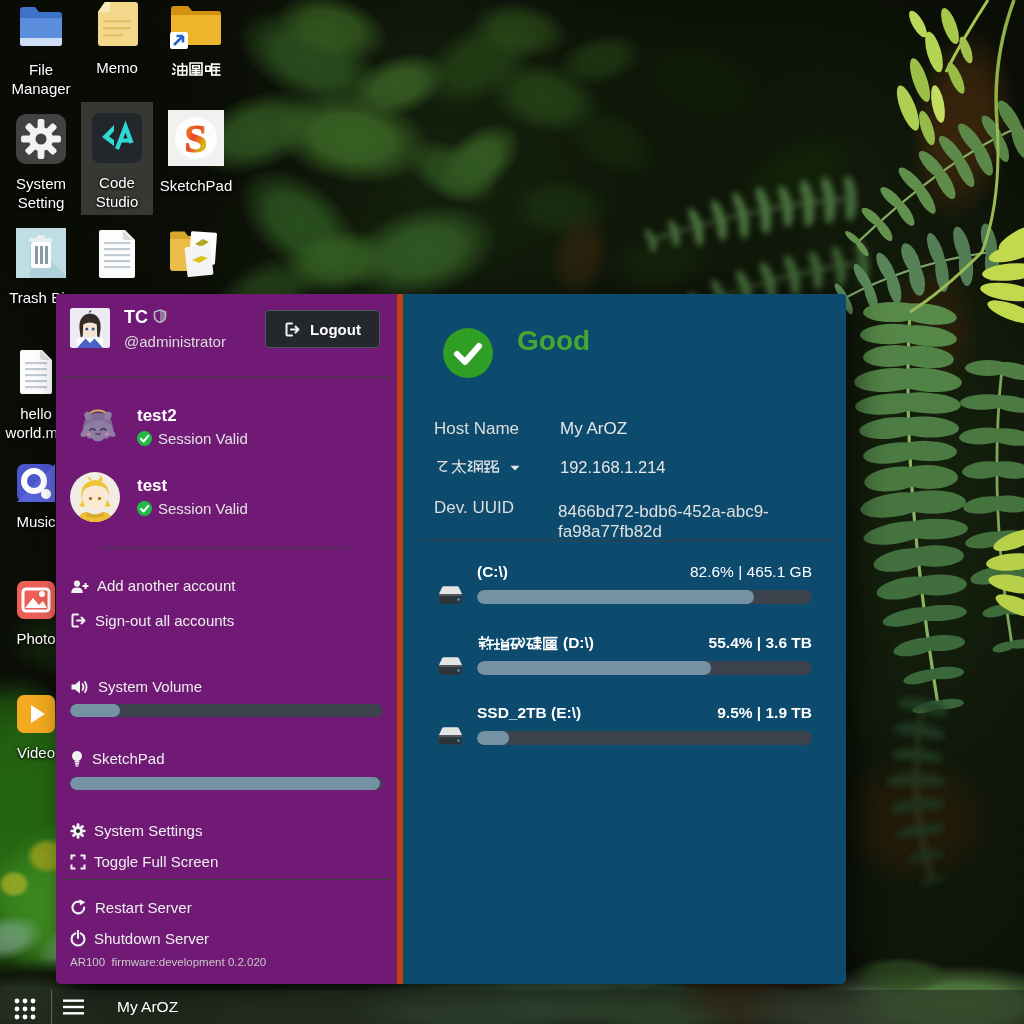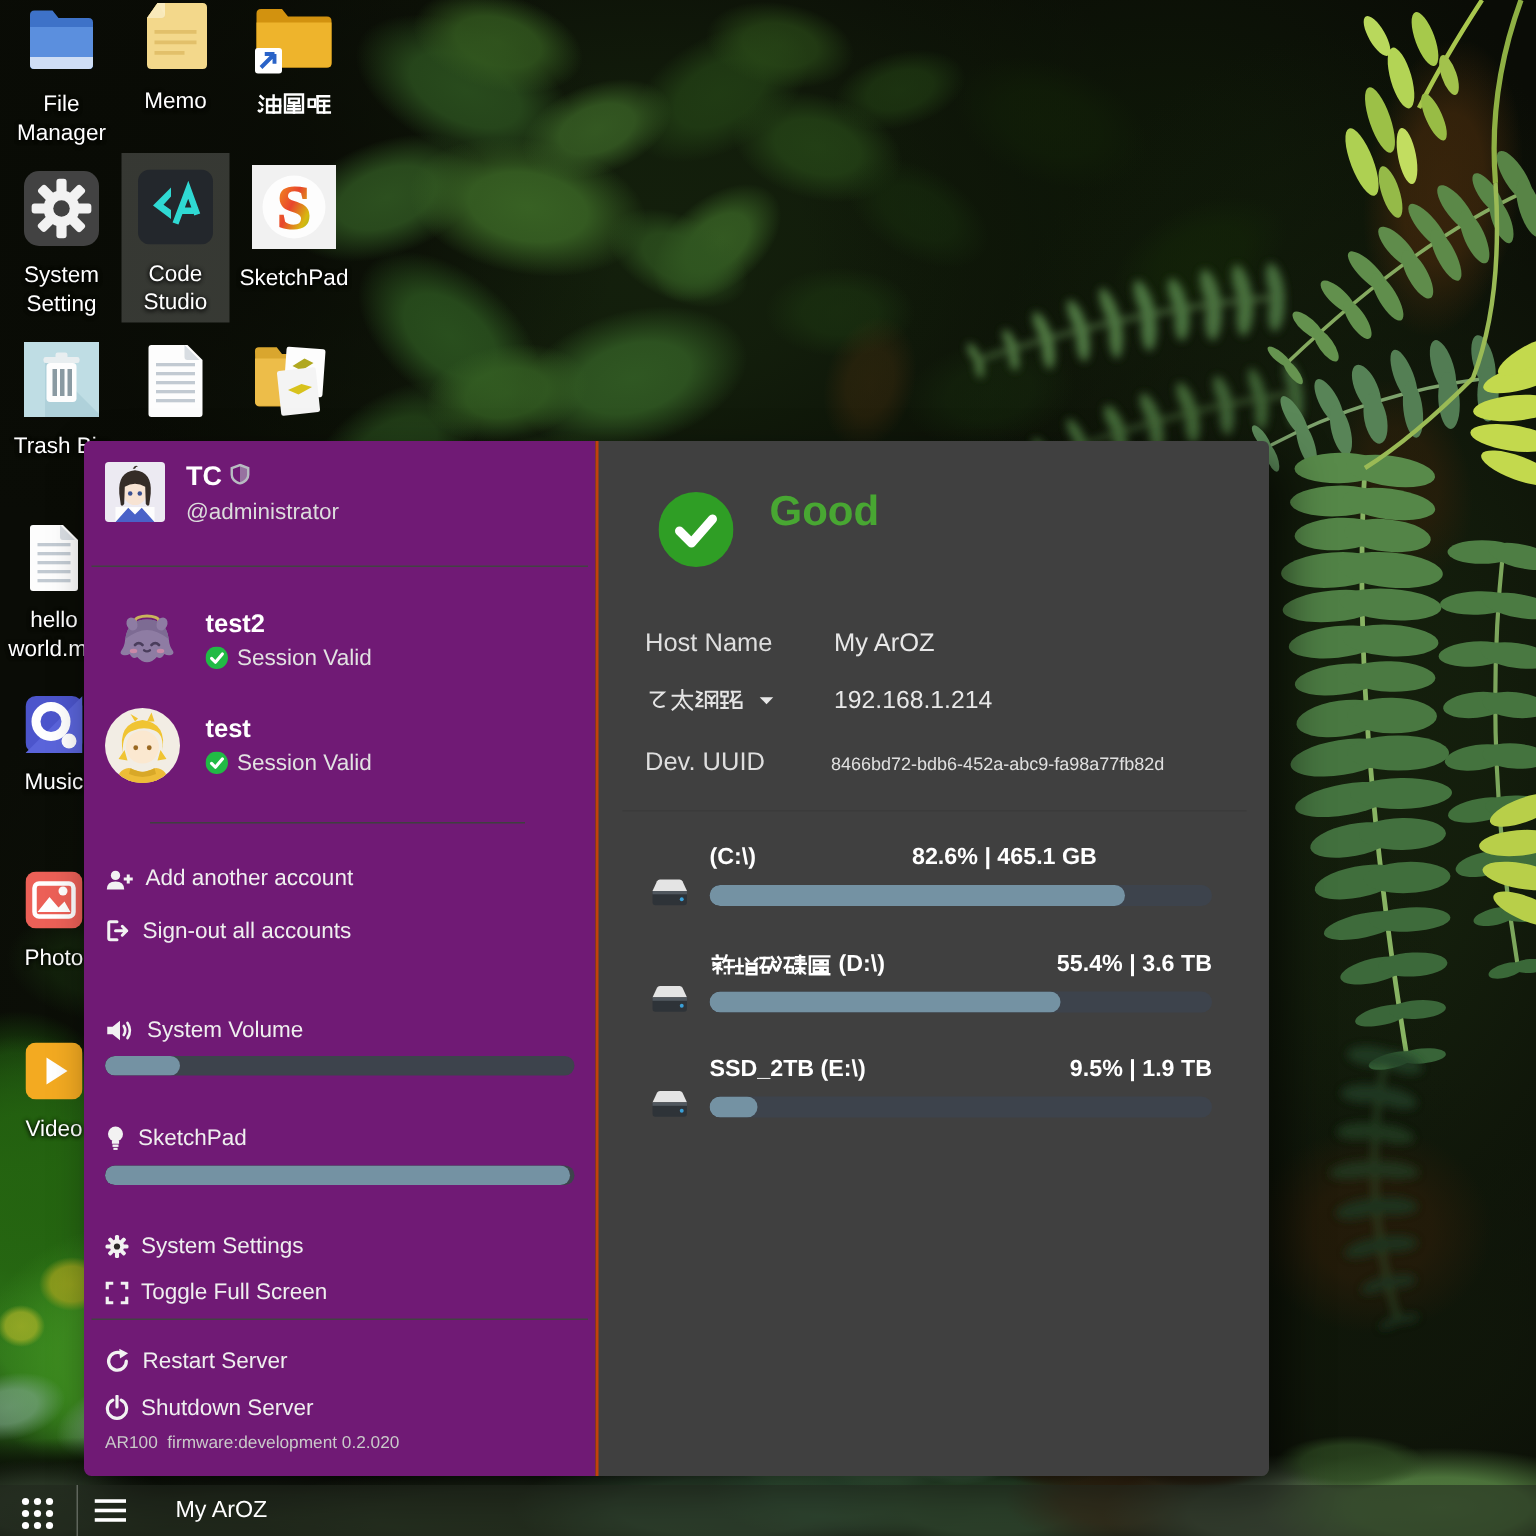--- a/index.html
+++ b/index.html
@@ -2,21 +2,21 @@
 <html><head><meta charset="utf-8"><style>
 *{margin:0;padding:0;box-sizing:border-box}
 html,body{width:1024px;height:1024px;overflow:hidden;background:#0b0d07;font-family:"Liberation Sans",sans-serif;position:relative}
 .bg{position:absolute;inset:0}
 .di{position:absolute;width:78px;text-align:center;color:#fff;z-index:2}
 .di .ic{display:block;margin:0 auto}
 .lab{font-size:15px;line-height:19px;margin-top:10px;text-shadow:0 1px 3px rgba(0,0,0,.95),0 0 3px rgba(0,0,0,.7)}
 .hl{position:absolute;left:81px;top:102px;width:72px;height:113px;background:rgba(190,190,190,.25);z-index:1}
 .panel{position:absolute;left:56px;top:294px;width:790px;height:690px;display:flex;border-radius:4px 4px 5px 5px;overflow:hidden;box-shadow:10px 14px 30px rgba(0,0,0,.6);z-index:5}
 .pl{width:341px;background:#701a75;position:relative}
-.pr{flex:1;background:#404040;border-left:2px solid #c2410c;position:relative}
+.pr{flex:1;background:#0c4a6e;border-left:6px solid #c2410c;position:relative}
 .abs{position:absolute}
 .row{position:absolute;display:flex;align-items:flex-end;color:#efefef;font-size:15px}
 .row .pi{margin-right:8px}
 .sep{position:absolute;height:1px;background:#424242}
 .bar{position:absolute;height:13px;border-radius:7px;background:#3d434c;overflow:hidden}
 .bar>i{display:block;height:100%;border-radius:7px;background:#7492a3}
 .tb{position:absolute;left:0;top:990px;width:1024px;height:34px;background:rgba(32,38,30,.55);z-index:6;color:#fff}
 </style></head><body>
 <div class="bg"><svg width="1024" height="1024" viewBox="0 0 1024 1024">
       <defs>
@@ -792,20 +792,27 @@
           <path d="M20 5.5 Q8.5 6.5 9.5 21 L10.5 28.5 Q11.5 30 12.8 28 L13.2 16.5 Q20 12.5 26.8 16.5 L27.2 28 Q28.5 30 29.5 28.5 L30.5 21 Q31.5 6.5 20 5.5 z" fill="#352c27"></path>
           <circle cx="16.8" cy="21" r="1.5" fill="#3a5090"></circle>
           <circle cx="23.2" cy="21" r="1.5" fill="#3a5090"></circle>
           <path d="M18.5 4.5 q1.5-3 3.5-1.5 q-1.5 0-2 1.5 z" fill="#352c27"></path>
         </svg></div>
       <div class="abs" style="left:68px;top:13px;color:#fff;font-size:18px;font-weight:bold">TC <svg class="pi" width="14" height="14" viewBox="0 0 14 14">
           <path d="M7 1 L12.5 3 V7.5 Q12.5 11.5 7 13.5 Q1.5 11.5 1.5 7.5 V3 z" fill="none" stroke="#b8bcc2" stroke-width="1.6"></path>
           <path d="M7 1 L12.5 3 V7.5 Q12.5 11.5 7 13.5 z" fill="#b8bcc2" opacity=".55"></path>
         </svg></div>
       <div class="abs" style="left:68px;top:39px;color:#dcdcdc;font-size:15px">@administrator</div>
+      <div class="abs" style="left:209px;top:16px;width:115px;height:38px;border:1px solid #4d565f;border-radius:4px;background:#24282c;display:flex;align-items:center;justify-content:center;color:#fff;font-size:15px;font-weight:bold">
+        <svg class="pi" width="17" height="17" viewBox="0 0 17 17">
+          <path d="M8 2.5 H3.5 q-1 0-1 1 v10 q0 1 1 1 H8" fill="none" stroke="#f2f2f2" stroke-width="2.0" stroke-linecap="round"></path>
+          <path d="M7 8.5 h7.5 M11.5 5.5 l3 3 -3 3" fill="none" stroke="#f2f2f2" stroke-width="2.0" stroke-linecap="round" stroke-linejoin="round"></path>
+        </svg>
+        <span style="margin-left:9px">Logout</span>
+      </div>
       <div class="sep" style="left:5px;top:83px;width:331px"></div>
       <div class="abs" style="left:19px;top:112px"><svg class="av" width="46" height="42" viewBox="0 0 46 42">
           <ellipse cx="23" cy="8" rx="8" ry="3.4" fill="none" stroke="#c9b45c" stroke-width="2"></ellipse>
           <path d="M23 7 q-13 0-14.5 13 q-0.5 5 -2.5 7.5 q-1.5 2 0.5 3 q2.5 1 5-0.5 q2 4 5 2 q3 3.5 6.5 3.5 q3.5 0 6.5-3.5 q3 2 5-2 q2.5 1.5 5 0.5 q2-1 0.5-3 q-2-2.5-2.5-7.5 Q36 7 23 7 z" fill="#8e7ca3"></path>
           <path d="M23 7 q-13 0-14.5 13 q8-6 14.5-6 q6.5 0 14.5 6 Q36 7 23 7 z" fill="#7d6b93"></path>
           <ellipse cx="13" cy="10" rx="3.5" ry="4.5" fill="#8e7ca3" transform="rotate(-25 13 10)"></ellipse>
           <ellipse cx="33" cy="10" rx="3.5" ry="4.5" fill="#8e7ca3" transform="rotate(25 33 10)"></ellipse>
           <path d="M15 24 q2.5-2.5 5 0 M26 24 q2.5-2.5 5 0" stroke="#4a3d5c" stroke-width="1.8" fill="none" stroke-linecap="round"></path>
           <ellipse cx="14" cy="28" rx="2.5" ry="1.5" fill="#d88ba8" opacity=".8"></ellipse>
           <ellipse cx="32" cy="28" rx="2.5" ry="1.5" fill="#d88ba8" opacity=".8"></ellipse>
@@ -953,30 +960,30 @@
             <path d="M13 5 l-4.5 4" stroke="#e4e4e4" stroke-width="1.25" fill="none" stroke-linecap="square"></path>
             <path d="M9 9.5 h5 v3.5 h-5 z" stroke="#e4e4e4" stroke-width="1.25" fill="none" stroke-linecap="square"></path>
           </g>
         </svg>
         <span style="margin-left:10px"><svg class="pi" width="10" height="6" viewBox="0 0 10 6">
             <path d="M0.5 0.8 L5 5.5 L9.5 0.8 z" fill="#e8e8e8"></path>
           </svg></span>
       </div>
       <div class="abs" style="left:157px;top:164px;color:#e8e8e8;font-size:16.5px">192.168.1.214</div>
       <div class="abs" style="left:31px;top:204px;color:#dedede;font-size:17px">Dev. UUID</div>
-      <div class="abs" style="left:155px;top:208px;color:#e0e0e0;font-size:12px">8466bd72-bdb6-452a-abc9-fa98a77fb82d</div>
+      <div class="abs" style="left:155px;top:208px;color:#e0e0e0;font-size:17px">8466bd72-bdb6-452a-abc9-fa98a77fb82d</div>
       <div class="sep" style="left:16px;top:246px;width:416px;background:#3b3b3b"></div>
       <div class="abs" style="left:34px;top:291px"><svg class="pi" width="27" height="21" viewBox="0 0 27 21">
           <path d="M2 9 L5 2.5 q0.6-1.2 2-1.2 h13 q1.4 0 2 1.2 L25 9 z" fill="#e4e4e4"></path>
           <path d="M2 9 h23 v7.5 q0 2-2 2 H4 q-2 0-2-2 z" fill="#2e3338"></path>
           <rect x="2" y="9" width="23" height="2.2" fill="#50575e"></rect>
           <circle cx="21.5" cy="14.5" r="1.3" fill="#3aa0d8"></circle>
         </svg></div>
       <div class="abs" style="left:74px;top:269px;color:#fff;font-size:15.5px;font-weight:bold">(C:\)</div>
-      <div class="abs" style="left:209px;top:269px;width:200px;text-align:left;color:#fff;font-size:15.5px;font-weight:bold">82.6% | 465.1 GB</div>
+      <div class="abs" style="left:209px;top:269px;width:200px;text-align:right;color:#fff;font-size:15.5px;font-weight:normal">82.6% | 465.1 GB</div>
       <div class="bar" style="left:74px;top:296px;width:335px;height:14px">
         <i style="width:82.6%"></i>
       </div>
       <div class="abs" style="left:34px;top:362px"><svg class="pi" width="27" height="21" viewBox="0 0 27 21">
           <path d="M2 9 L5 2.5 q0.6-1.2 2-1.2 h13 q1.4 0 2 1.2 L25 9 z" fill="#e4e4e4"></path>
           <path d="M2 9 h23 v7.5 q0 2-2 2 H4 q-2 0-2-2 z" fill="#2e3338"></path>
           <rect x="2" y="9" width="23" height="2.2" fill="#50575e"></rect>
           <circle cx="21.5" cy="14.5" r="1.3" fill="#3aa0d8"></circle>
         </svg></div>
       <div class="abs" style="left:74px;top:340px;display:flex;align-items:center">

